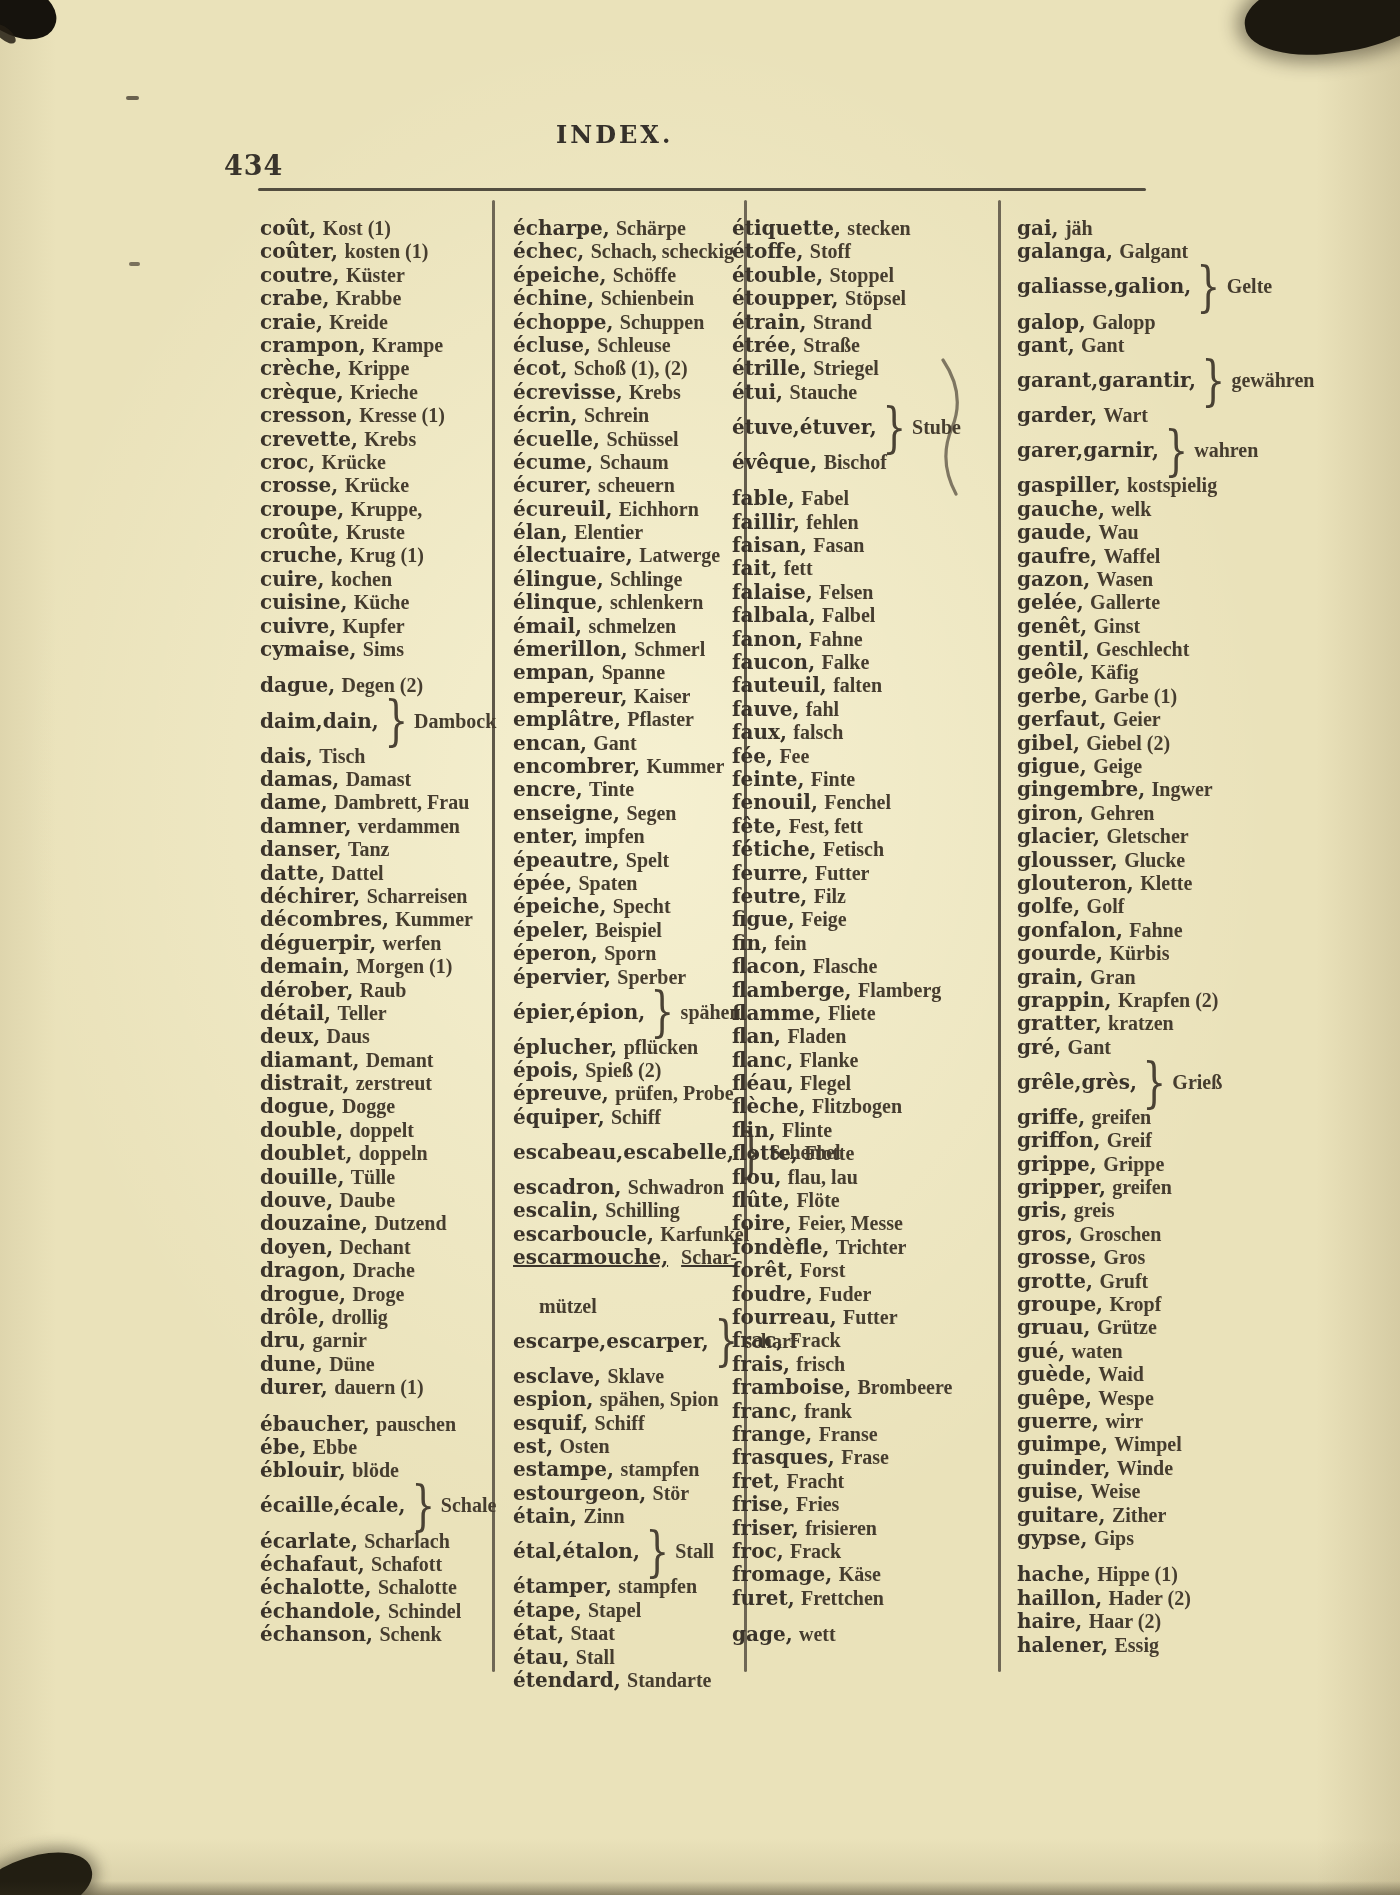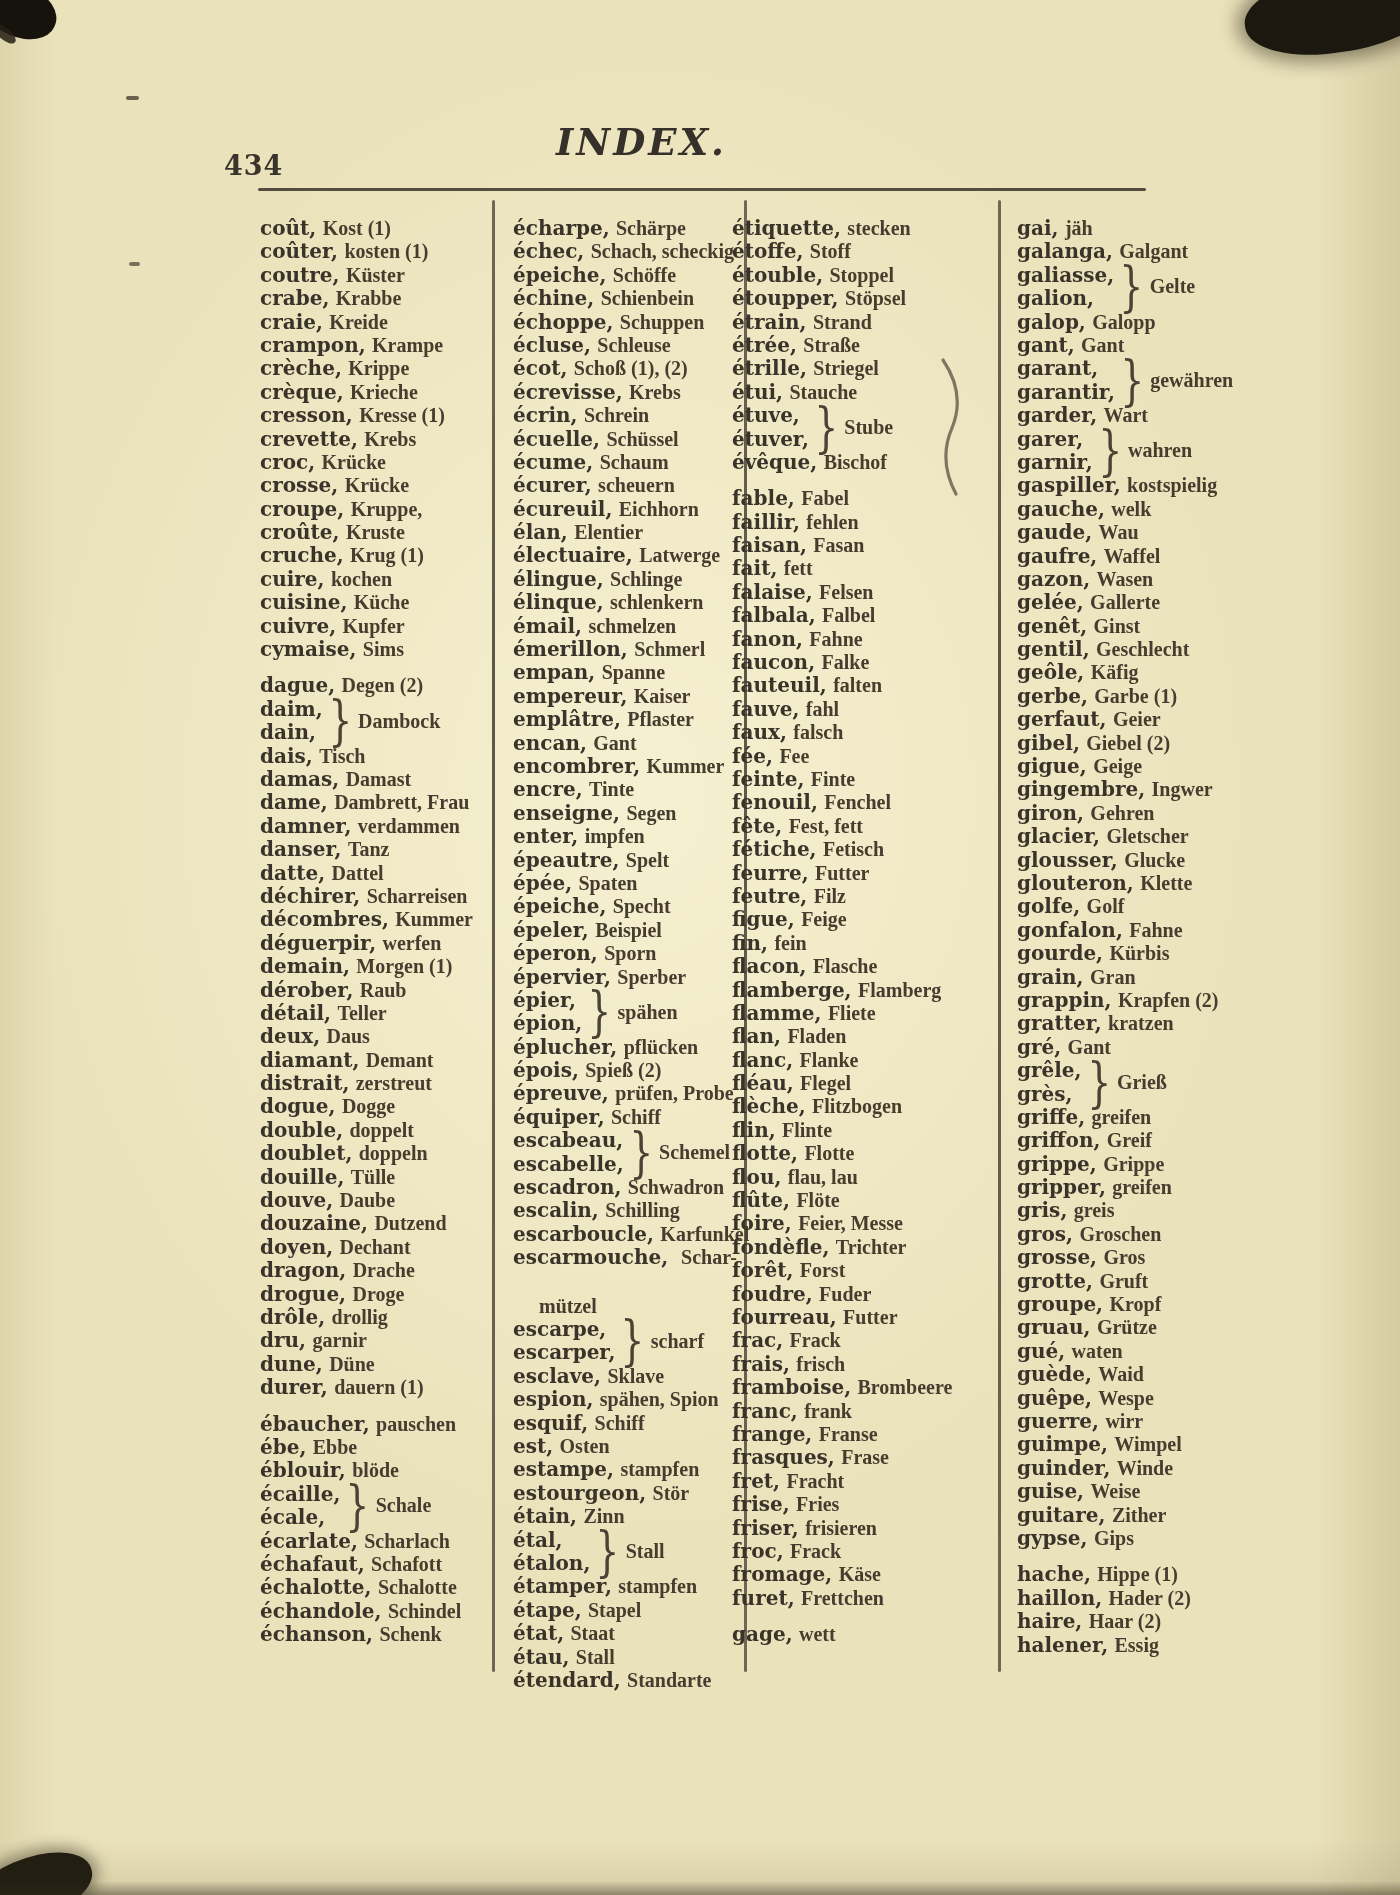--- a/index.html
+++ b/index.html
@@ -15,21 +15,21 @@
     overflow:hidden;
     font-family:"DejaVu Serif", serif;
     color:#3c352b;
   }
   .page-number{
     position:absolute;left:224px;top:150px;
     font-size:27px;font-weight:bold;letter-spacing:1px;color:#39342c;
   }
   .title{
     position:absolute;left:556px;top:120px;
-    font-size:37px;font-style:italic;font-weight:bold;letter-spacing:3px;color:#35302a;
+    font-size:24px;font-weight:bold;letter-spacing:3px;color:#35302a;
   }
   .head-rule{
     position:absolute;left:258px;top:188px;width:888px;height:3px;
     background:#433d32;border-radius:2px;opacity:.9;
   }
   .divider{
     position:absolute;top:200px;height:1472px;width:3px;
     background:linear-gradient(180deg,#5a5244,#423c30 30%,#4e4739 70%,#5a5244);
     opacity:.85;border-radius:2px;
   }
@@ -43,23 +43,23 @@
   }
   #col1{left:260px;width:228px}
   #col2{left:513px;width:224px}
   #col3{left:732px;width:228px}
   #col4{left:1017px;width:252px}
   .entry{height:23.4px;}
   .gap{height:13px;}
   .fr{font-weight:bold;color:#3a332a;}
   .de{font-family:"Liberation Serif", serif;font-weight:bold;color:#463d2f;}
   .cont{padding-left:26px;margin-top:25px;}
-  .wrapline{display:flex;justify-content:space-between;}
+  .wrapline{display:flex;justify-content:space-between;text-decoration:underline;}
   .brace-group{display:flex;align-items:center;height:46.8px;}
-  .brace-group .stack{display:flex;flex-direction:column;}
+  .brace-group .stack{display:flex;flex-direction:row;}
   .brace-group .stack .fr{height:23.4px;display:block;}
   .brace{
     font-family:"DejaVu Serif", serif;font-weight:normal;
     font-size:54px;color:#4a4234;line-height:46px;
     transform:scaleX(.7);margin:0 1px 0 0;
   }
   
   .artifact{position:absolute;}
   .blob-tl{left:-22px;top:-16px;width:80px;height:52px;background:#16130d;border-radius:48%;transform:rotate(24deg);}
   .blob-tl2{left:-8px;top:28px;width:26px;height:12px;background:#241f14;border-radius:50%;transform:rotate(40deg);opacity:.85;}

